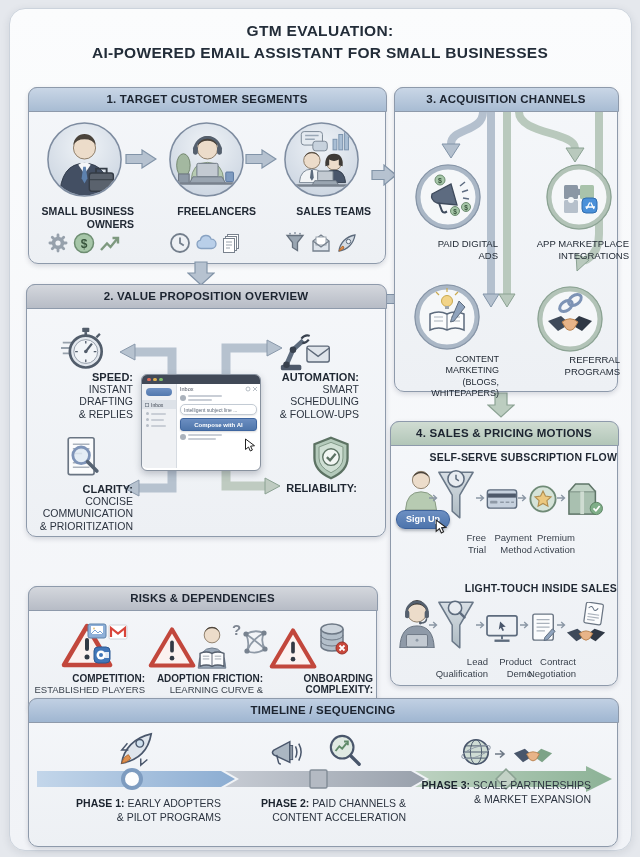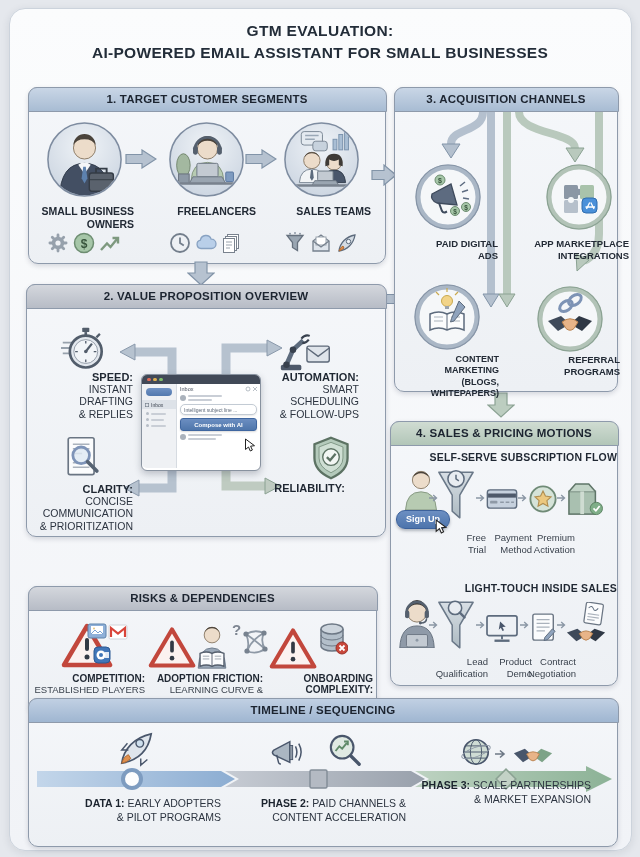--- a/index.html
+++ b/index.html
@@ -10,21 +10,21 @@
 .title{position:absolute;left:0;top:20px;width:640px;text-align:center;font-weight:bold;font-size:15.5px;line-height:1.45;color:#232d39;letter-spacing:.3px}
 .panel{position:absolute;background:linear-gradient(180deg,#f5f7fa,#edf0f4);border:1.5px solid #8e9aab;border-radius:10px;box-shadow:0 2px 5px rgba(30,40,60,.16)}
 .panel-header{position:absolute;left:-1.5px;top:-1.5px;right:-1.5px;height:23px;display:flex;align-items:center;justify-content:center;font-weight:bold;font-size:11.5px;color:#1c2430;border:1.5px solid #8e9aab;border-radius:9px 9px 0 0;letter-spacing:.2px}
 .hdr-blue{background:linear-gradient(#c9d6e6,#a8bcd3)}
 .hdr-gray{background:linear-gradient(#d4d7dd,#b7bcc6)}
 .hdr-green{background:linear-gradient(#d0dcd2,#b2c6b8)}
 .hdr-steel{background:linear-gradient(#c1d0e3,#9fb6d1)}
 .ctr{text-align:right}
 .pre{white-space:pre-line}
 .seg-lbl{font-weight:bold;font-size:10.5px;line-height:1.22;color:#222a35}
-.chan-lbl{font-weight:bold;font-size:9.5px;line-height:1.25;color:#222a35}
+.chan-lbl{font-weight:normal;font-size:9.5px;line-height:1.25;color:#222a35}
 .vp-t{font-weight:bold;font-size:11px;color:#1f2732}
 .vp-d{font-size:10.5px;line-height:1.18;color:#2c3440}
 .risk-t{font-weight:bold;font-size:10px;color:#1f2732}
 .risk-d{font-size:9.5px;line-height:1.25;color:#3a424d}
 .flow-h{font-weight:bold;font-size:10.5px;color:#1f2732;letter-spacing:.2px}
 .step-lbl{font-size:9.5px;line-height:1.25;color:#3a424d}
 .ph-lbl{font-size:10.5px;line-height:1.3;color:#2c3440}
 .ph-lbl b{color:#1b232e}
 .q-mark{font-size:15px;font-weight:bold;color:#7e8692}
 
@@ -352,21 +352,21 @@
       <div class="vp-t">CLARITY:</div>
       <div class="vp-d pre">CONCISE
 COMMUNICATION
 &amp; PRIORITIZATION</div>
     </div>
     <div class="abs ctr" style="left:226px;top:86px;width:106px">
       <div class="vp-t">AUTOMATION:</div>
       <div class="vp-d pre">SMART SCHEDULING
 &amp; FOLLOW-UPS</div>
     </div>
-    <div class="abs ctr" style="left:218px;top:197px;width:100px">
+    <div class="abs ctr" style="left:230px;top:197px;width:100px">
       <div class="vp-t">RELIABILITY:</div>
     </div>
     <div class="mock-window">
       <div class="mw-bar">
         <span class="mw-dot" style="background:#e06c5a"></span>
         <span class="mw-dot" style="background:#e0b050"></span>
         <span class="mw-dot" style="background:#7fbf6a"></span>
       </div>
       <div class="mw-body">
         <div class="mw-side">
@@ -645,20 +645,20 @@
       <path d="M15 13 q7 -5 14 0 l-3.5 6 q-3.5 3 -7 0 Z" fill="#e8b488" stroke="#b9824f"></path>
     </svg>
     <svg class="abs" style="left:0;top:66px" width="588" height="28" viewBox="0 0 588 28">
       <path d="M8 6 H192 L206 14 L192 22 H8 Z" fill="url(#gB)"></path>
       <path d="M196 6 H382 L396 14 L382 22 H196 L210 14 Z" fill="url(#gG)"></path>
       <path d="M386 6 H557 V1 L583 14 L557 27 V22 H386 L400 14 Z" fill="url(#gGr)"></path>
       <circle cx="103" cy="14" r="9" fill="#fdfdfe" stroke="#7e9cc0" stroke-width="4"></circle>
       <rect x="281" y="5" width="17" height="18" rx="1.5" fill="#b4bac3" stroke="#848e99" stroke-width="1.5"></rect>
       <rect x="470" y="7" width="14" height="14" fill="#c3d2c6" stroke="#8ba293" stroke-width="1.5" transform="rotate(45 477 14)"></rect>
     </svg>
-    <div class="abs ph-lbl ctr pre" style="left:22px;top:98px;width:170px"><b>DATA 1:</b><span> EARLY ADOPTERS
+    <div class="abs ph-lbl ctr pre" style="left:22px;top:98px;width:170px"><b>PHASE 1:</b><span> EARLY ADOPTERS
 &amp; PILOT PROGRAMS</span></div>
     <div class="abs ph-lbl ctr pre" style="left:207px;top:98px;width:170px"><b>PHASE 2:</b><span> PAID CHANNELS &amp;
 CONTENT ACCELERATION</span></div>
     <div class="abs ph-lbl ctr pre" style="left:392px;top:80px;width:170px"><b>PHASE 3:</b><span> SCALE PARTNERSHIPS
 &amp; MARKET EXPANSION</span></div>
   </section>
 </div>
 
 </body></html>

